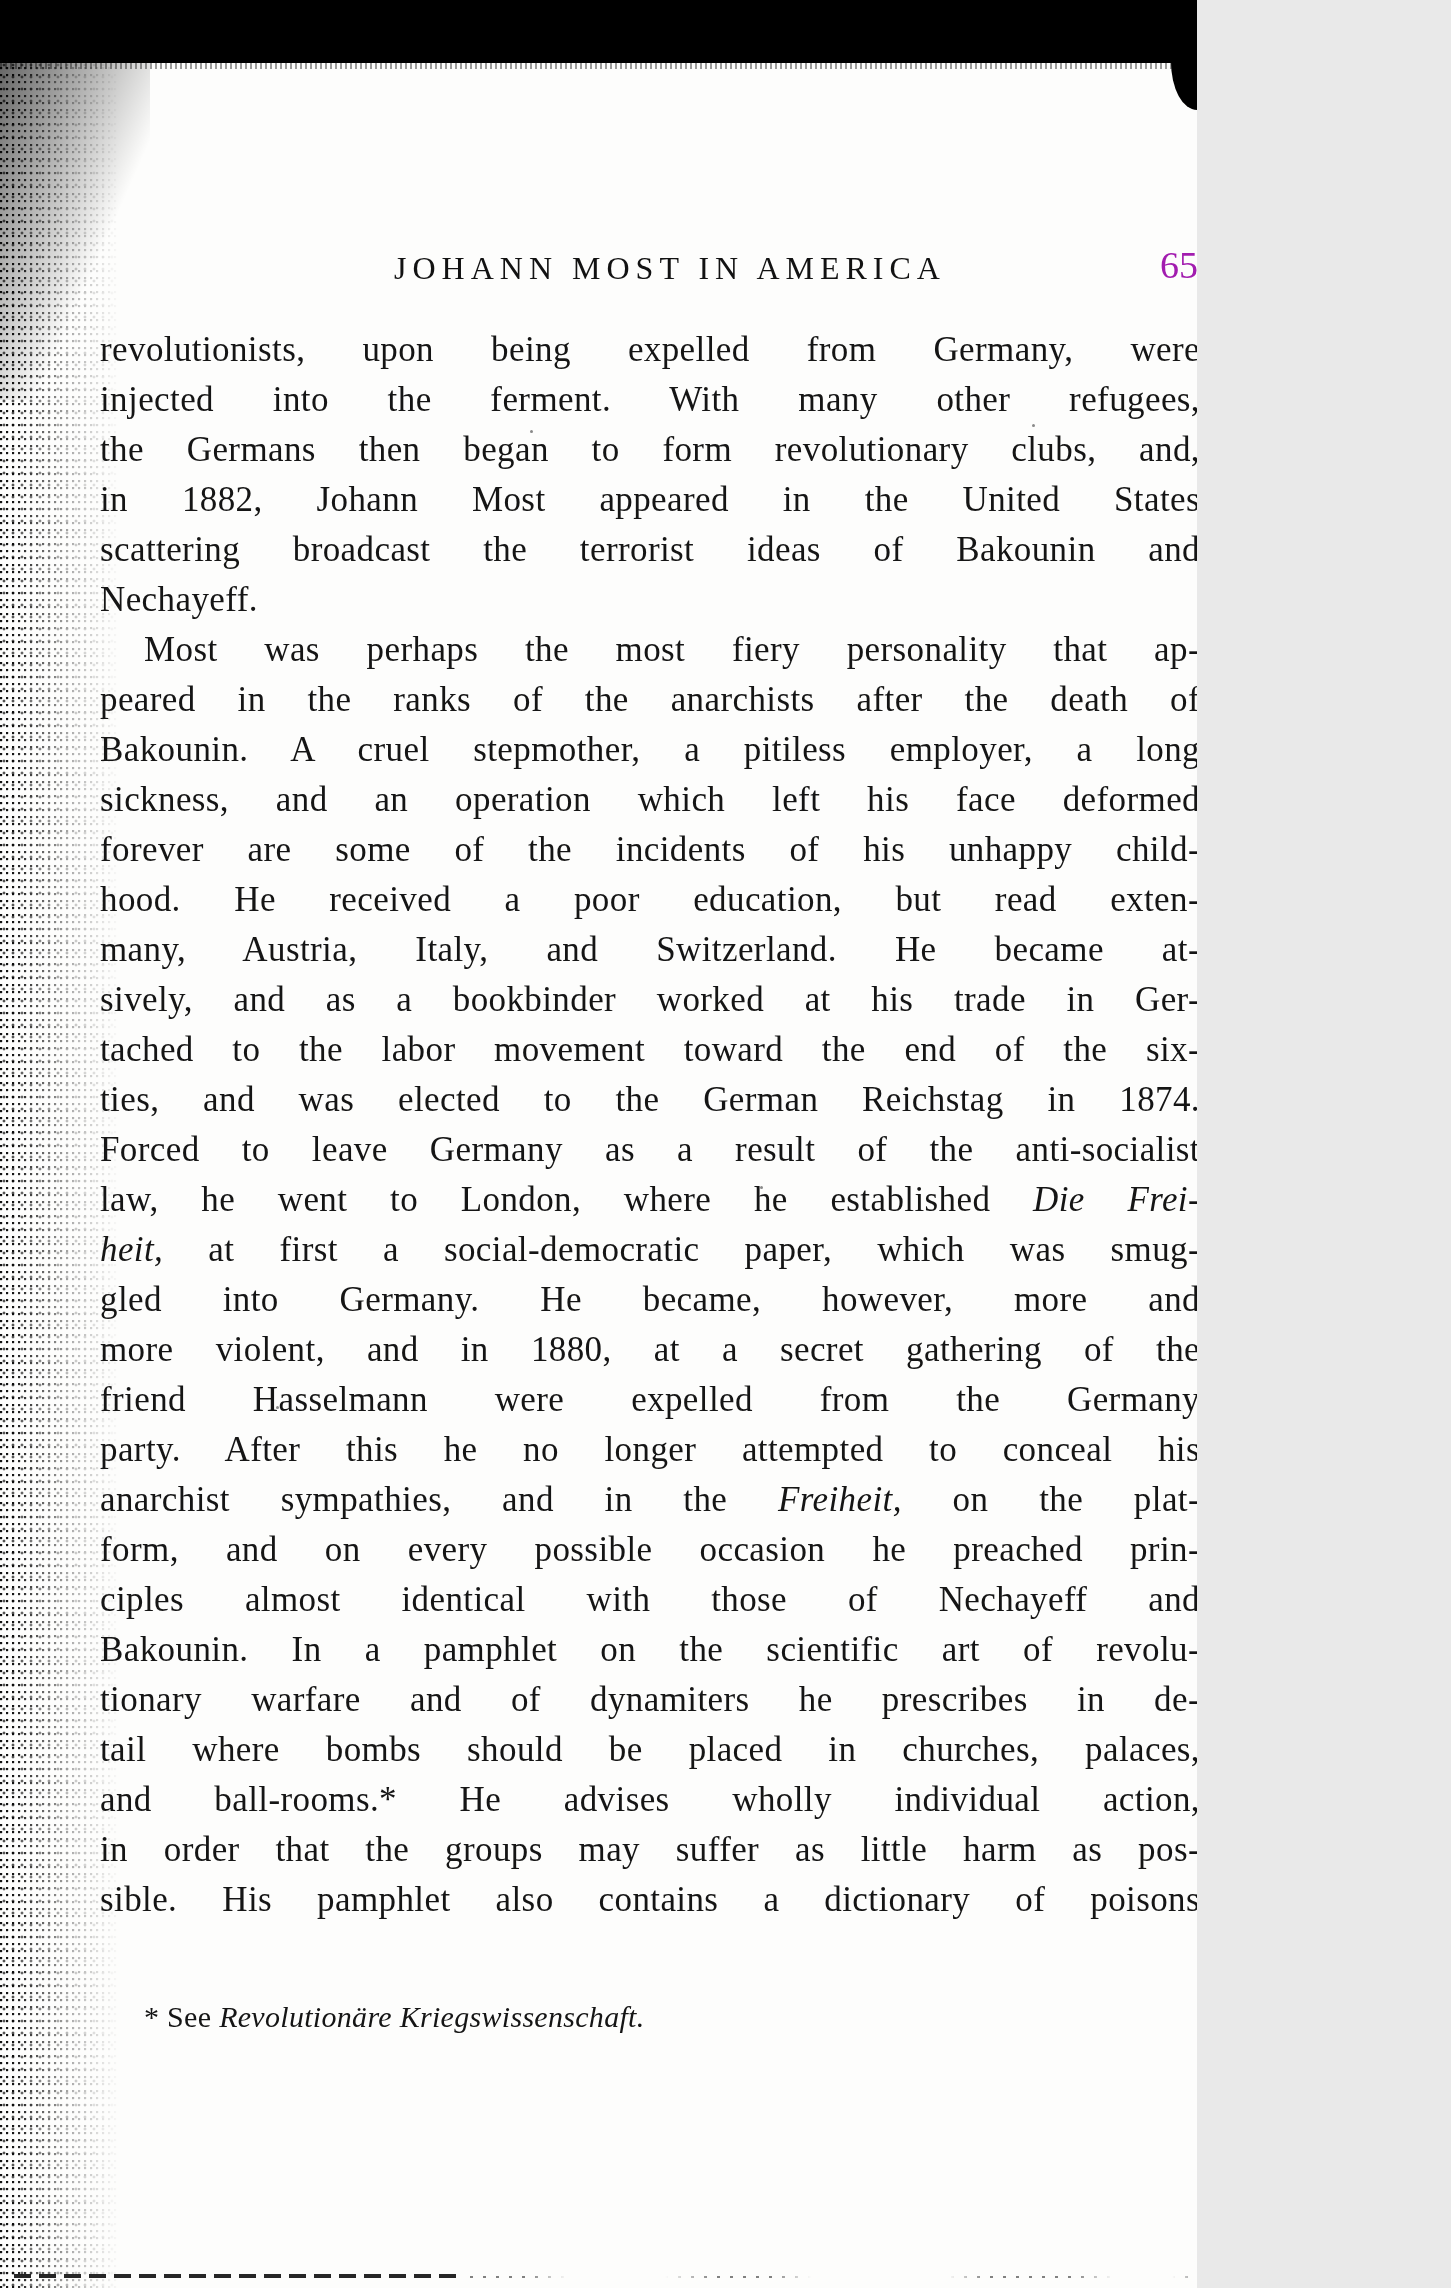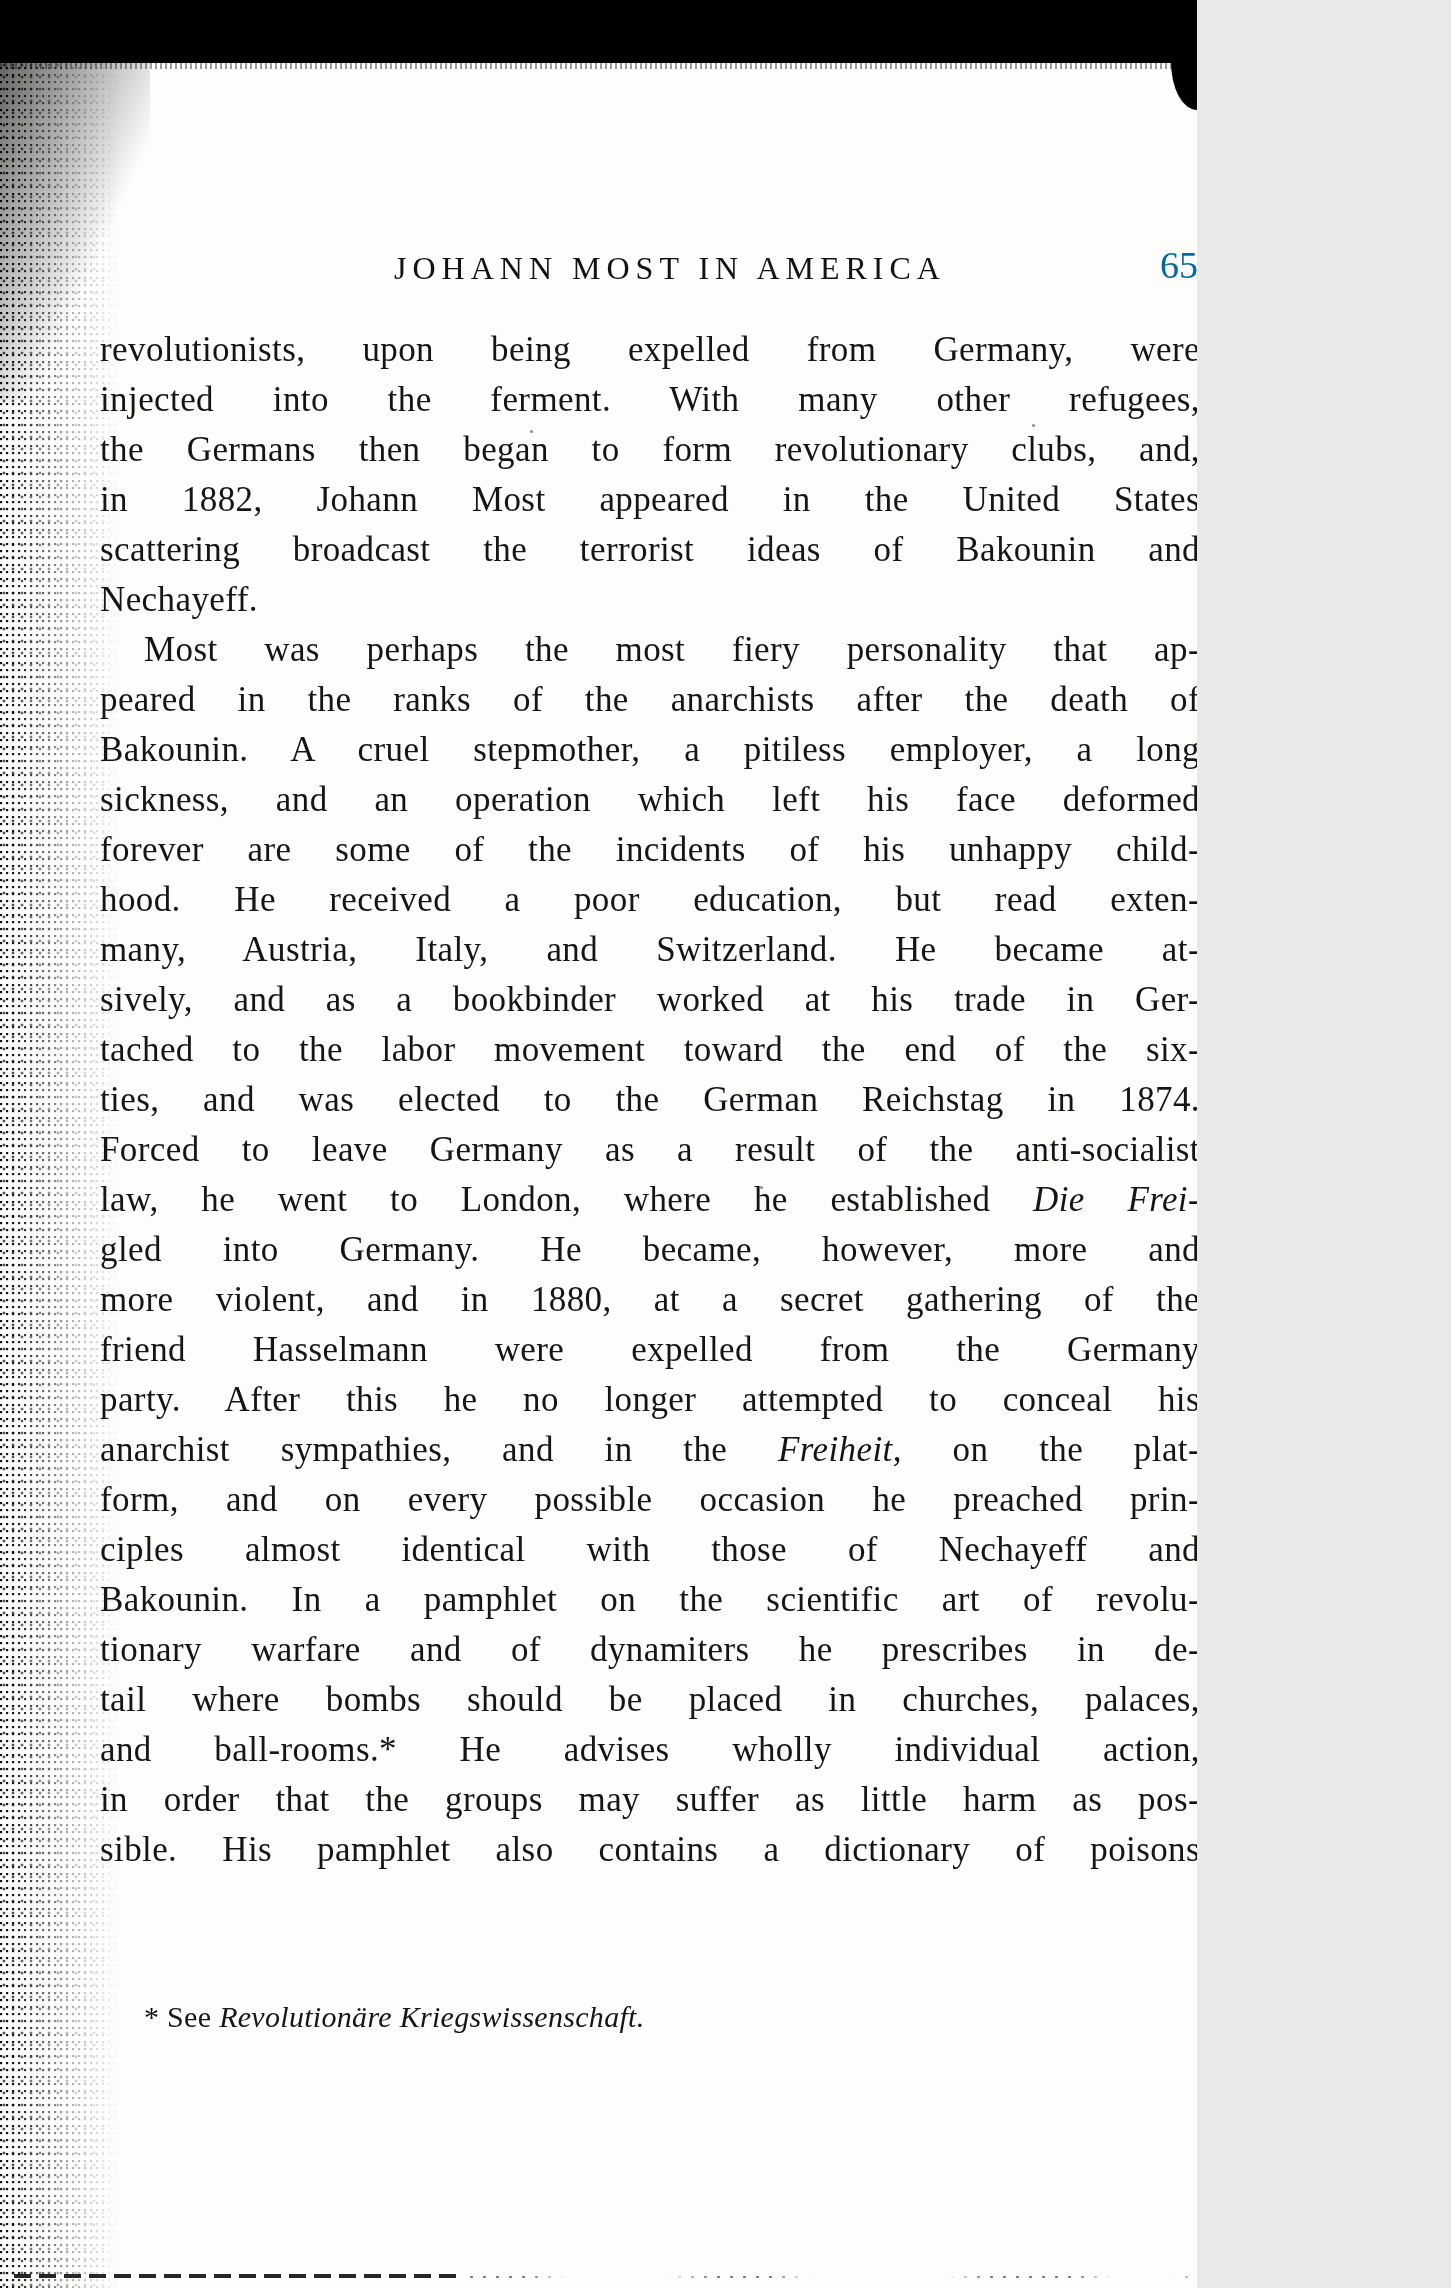--- a/index.html
+++ b/index.html
@@ -42,21 +42,21 @@
     mask-image:linear-gradient(to right,#000 0 6%,transparent 10% 20%,#000 25% 31%,transparent 35% 49%,#000 53% 62%,transparent 66% 72%,#000 75% 83%,transparent 86% 93%,#000 96% 100%);
     opacity:.65;}
   .margin-tick{position:absolute;left:1224px;top:592px;width:3px;height:30px;background:#1b1b1b;opacity:.8;}
   .speck{position:absolute;background:#2a2a2a;border-radius:50%;opacity:.55;}
   
   .page-header{position:absolute;left:100px;top:248px;width:1100px;height:44px;}
   .header-title{
     text-align:center;text-indent:40px;
     font-size:32px;line-height:40px;letter-spacing:6px;
     color:#121212;}
-  .page-number{position:absolute;right:2px;top:-6px;font-size:38px;line-height:46px;color:#0369a1;}
+  .page-number{position:absolute;right:2px;top:-6px;font-size:38px;line-height:46px;color:#a21caf;}
   .body-text{position:absolute;left:100px;top:325px;width:1100px;}
   .line{
     height:50px;line-height:50px;
     font-size:35px;letter-spacing:.4px;word-spacing:1.5px;
     text-align:justify;text-align-last:justify;
     white-space:normal;}
   .line.no-just{text-align:left;text-align-last:left;}
   .line.indent{padding-left:44px;box-sizing:border-box;}
   .ital{font-style:italic;margin-top:41px;}
   .footnote{position:absolute;left:100px;top:1996px;width:1100px;
@@ -101,20 +101,21 @@
       <div class="line"><span>Bakounin.  A cruel stepmother, a pitiless employer, a long</span></div>
       <div class="line"><span>sickness, and an operation which left his face deformed</span></div>
       <div class="line"><span>forever are some of the incidents of his unhappy child-</span></div>
       <div class="line"><span>hood.  He received a poor education, but read exten-</span></div>
       <div class="line"><span>many, Austria, Italy, and Switzerland.  He became at-</span></div>
       <div class="line"><span>sively, and as a bookbinder worked at his trade in Ger-</span></div>
       <div class="line"><span>tached to the labor movement toward the end of the six-</span></div>
       <div class="line"><span>ties, and was elected to the German Reichstag in 1874.</span></div>
       <div class="line"><span>Forced to leave Germany as a result of the anti-socialist</span></div>
       <div class="line"><span>law, he went to London, where he established </span><span class="ital">Die Frei-</span></div>
+      <div class="line"><span class="ital">heit,</span><span> at first a social-democratic paper, which was smug-</span></div>
       <div class="line"><span>gled into Germany.  He became, however, more and</span></div>
       <div class="line"><span>more violent, and in 1880, at a secret gathering of the</span></div>
       <div class="line"><span>friend Hasselmann were expelled from the Germany</span></div>
       <div class="line"><span>party.  After this he no longer attempted to conceal his</span></div>
       <div class="line"><span>anarchist sympathies, and in the </span><span class="ital">Freiheit,</span><span> on the plat-</span></div>
       <div class="line"><span>form, and on every possible occasion he preached prin-</span></div>
       <div class="line"><span>ciples almost identical with those of Nechayeff and</span></div>
       <div class="line"><span>Bakounin.  In a pamphlet on the scientific art of revolu-</span></div>
       <div class="line"><span>tionary warfare and of dynamiters he prescribes in de-</span></div>
       <div class="line"><span>tail where bombs should be placed in churches, palaces,</span></div>

